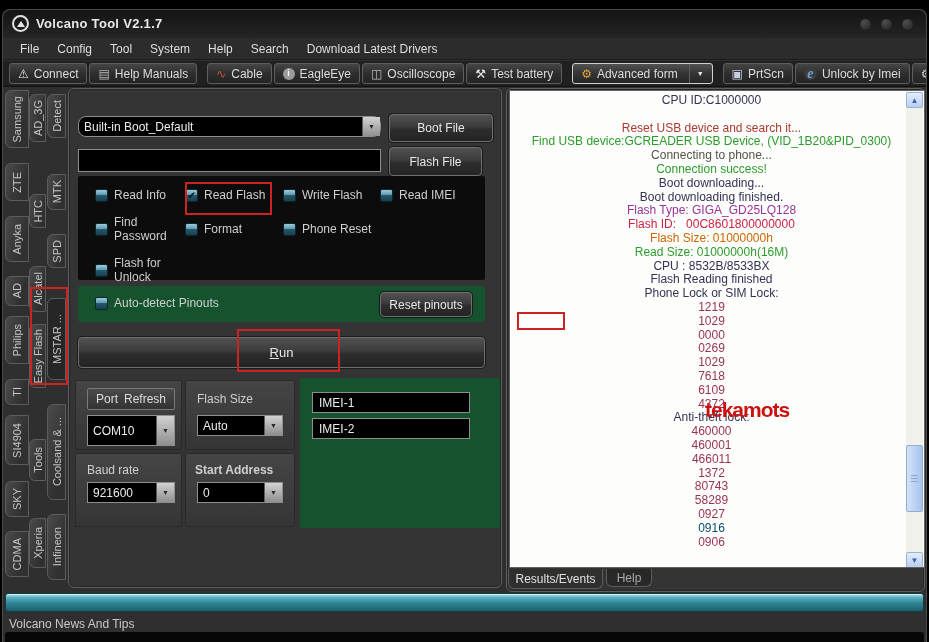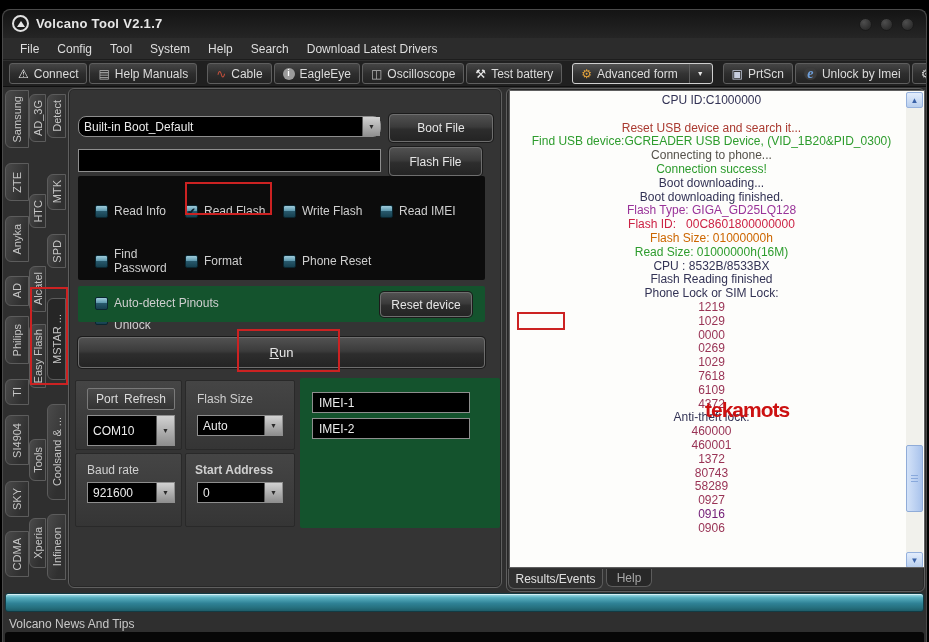--- a/index.html
+++ b/index.html
@@ -69,21 +69,21 @@
   .combo .darr { margin-left:auto; align-self:stretch; width:18px; display:flex; align-items:center; justify-content:center;
                  background:linear-gradient(#d2d2d2,#8f8f8f); border-left:1px solid #5a5a5a; color:#2a2a2a; font-size:7px; }
   .darr::before { content:"▼"; }
   .text-input { position:absolute; background:#000; border:1px solid #8e8e8e; color:#ececec; font-size:12px;
                 display:flex; align-items:center; padding-left:6px; }
   .btn { position:absolute; display:flex; align-items:center; justify-content:center;
          background:linear-gradient(#515151,#3b3b3b 45%,#2d2d2d 55%,#242424); border:1px solid #6e6e6e;
          border-radius:4px; box-shadow:0 0 0 1px #1b1b1b; color:#e6e6e6; font-size:12px; cursor:pointer; }
 
   
-  .cb-row { display:grid; grid-template-columns:90px 98px 97px 1fr;margin-top:16px; }
+  .cb-row { display:grid; grid-template-columns:90px 98px 97px 1fr; }
   .cb-rows { position:absolute; left:75px; top:166px; width:407px; height:104px; background:#0c0c0c; border-radius:2px;
              padding:12px 0 0 17px; display:flex; flex-direction:column; gap:13px; }
   .cb-item { display:flex; align-items:center; gap:6px; font-size:12px; color:#cfcfcf; cursor:pointer; }
   .cb-box { width:13px; height:13px; flex:0 0 13px; border:1px solid #0a2630; border-radius:2px;
             background:linear-gradient(#9ecbdb 0%,#5d98ad 45%,#27586b 50%,#16404f 100%);
             display:flex; align-items:center; justify-content:center; font-size:10px; color:#0a2230; font-weight:bold; }
   .cb-item.checked .cb-box::after { content:"✔"; }
 
   
   .cell { position:absolute; background:linear-gradient(#454545,#353535); border:1px solid #292929; border-radius:2px; }
@@ -330,21 +330,21 @@
           </span>
         </div>
     </div>
 
     <div class="black-panel" style="left:75px; top:276px; width:407px; height:36px;" data-name="pinouts-panel">
       <span class="cb-item" style="position:absolute; left:17px; top:10px;" data-name="auto-detect-pinouts-checkbox">
         <span class="cb-box" data-name="checkbox-icon"></span>
         <span data-name="auto-detect-pinouts-label">Auto-detect Pinouts</span>
       </span>
     </div>
-    <div class="btn" style="left:377px; top:282px; width:92px; height:25px;" data-name="reset-pinouts-button">Reset device</div>
+    <div class="btn" style="left:377px; top:282px; width:92px; height:25px;" data-name="reset-pinouts-button">Reset pinouts</div>
 
     <div class="btn" style="left:75px; top:327px; width:407px; height:31px; font-size:13px;" data-name="run-button"><u>R</u>un</div>
 
     <div class="cell" style="left:72px; top:370px; width:107px; height:70px;" data-name="port-cell"></div>
     <div class="cell" style="left:182px; top:370px; width:110px; height:70px;" data-name="flash-size-cell"></div>
     <div class="cell" style="left:72px; top:443px; width:107px; height:74px;" data-name="baud-rate-cell"></div>
     <div class="cell" style="left:182px; top:443px; width:110px; height:74px;" data-name="start-address-cell"></div>
 
     <div class="port-box" style="left:84px; top:378px; width:88px; height:22px;" data-name="port-refresh-group">
       <span data-name="port-label">Port</span>
@@ -401,25 +401,26 @@
           <div class="log-line" data-name="log-line" style="color: rgb(153, 51, 85);">1029</div>
           <div class="log-line" data-name="log-line" style="color: rgb(153, 51, 85);">0000</div>
           <div class="log-line" data-name="log-line" style="color: rgb(153, 51, 85);">0269</div>
           <div class="log-line" data-name="log-line" style="color: rgb(153, 51, 85);">1029</div>
           <div class="log-line" data-name="log-line" style="color: rgb(153, 51, 85);">7618</div>
           <div class="log-line" data-name="log-line" style="color: rgb(153, 51, 85);">6109</div>
           <div class="log-line" data-name="log-line" style="color: rgb(153, 51, 85);">4372</div>
           <div class="log-line" data-name="log-line" style="color: rgb(51, 51, 85);">Anti-theft lock:</div>
           <div class="log-line" data-name="log-line" style="color: rgb(153, 51, 85);">460000</div>
           <div class="log-line" data-name="log-line" style="color: rgb(153, 51, 85);">460001</div>
+          <div class="log-line" data-name="log-line" style="color: rgb(153, 51, 85);">466011</div>
           <div class="log-line" data-name="log-line" style="color: rgb(153, 51, 85);">1372</div>
           <div class="log-line" data-name="log-line" style="color: rgb(153, 51, 85);">80743</div>
           <div class="log-line" data-name="log-line" style="color: rgb(153, 51, 85);">58289</div>
           <div class="log-line" data-name="log-line" style="color: rgb(153, 51, 85);">0927</div>
-          <div class="log-line" data-name="log-line" style="color: #701a75;">0916</div>
+          <div class="log-line" data-name="log-line" style="color: #0c4a6e;">0916</div>
           <div class="log-line" data-name="log-line" style="color: rgb(153, 51, 85);">0906</div>
         </div>
       <div class="vscroll" data-name="log-scrollbar">
         <span class="sc-btn" style="top:0;" data-name="scroll-up-icon">▲</span>
         <span class="sc-thumb" style="top:353px; height:67px;" data-name="scrollbar-thumb"></span>
         <span class="sc-btn" style="bottom:0;" data-name="scroll-down-icon">▼</span>
       </div>
     </div>
 
     <div class="btab" style="left:505px; top:559px; width:95px; height:20px; color:#e0e0e0;" data-name="tab-results-events">Results/Events</div>

